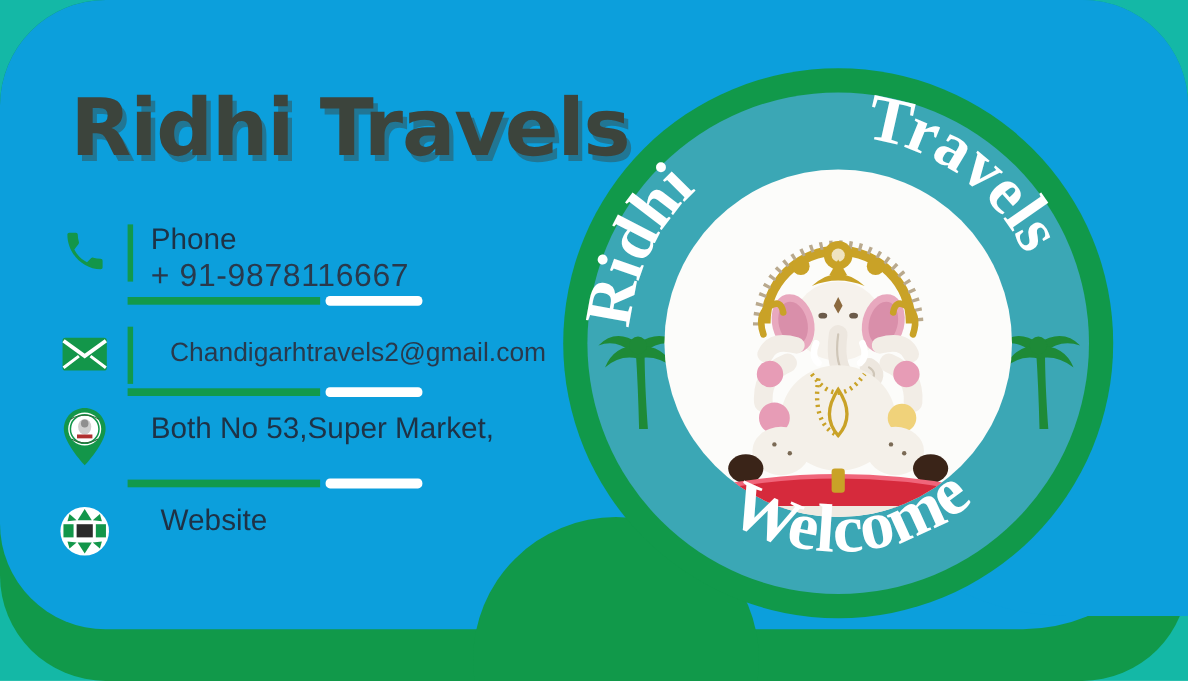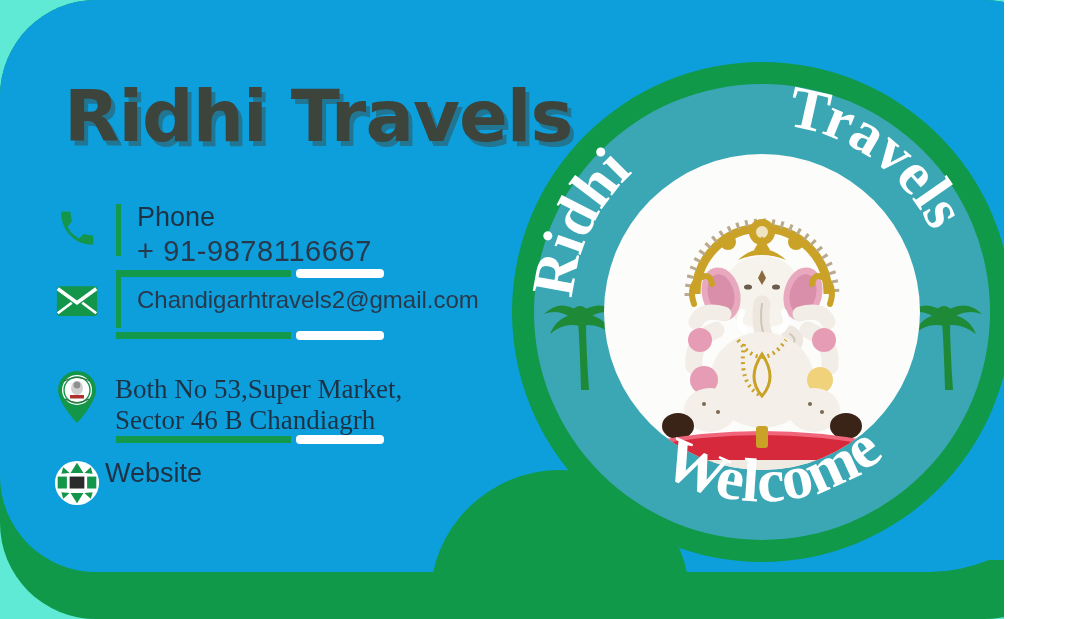--- a/index.html
+++ b/index.html
@@ -5,24 +5,24 @@
   html, body {
     margin: 0;
     padding: 0;
     background: #ffffff;
   }
   body {
     font-family: "Liberation Sans", sans-serif;
   }
   #card {
     position: relative;
-    width: 1004px;
+    width: 1080px;
     height: 619px;
     overflow: hidden;
-    background: #5eead4;
+    background: #14b8a6;
   }
 
   
   .bg-green {
     position: absolute;
     left: 0; top: 0;
     width: 1080px; height: 619px;
     background: #11994A;
     border-radius: 96px;
   }
@@ -204,21 +204,21 @@
         </svg>
       </span>
       <span class="row-bar"></span>
       <div class="row-text">
         <div class="row-label">Phone</div>
         <div class="row-value sm">+  91-9878116667</div>
       </div>
       <span class="underline" style="top:68px;"></span>
     </div>
 
-    <div class="row row-email" style="position:absolute;left:0;top:88px;width:470px;">
+    <div class="row row-email" style="position:absolute;left:0;top:109px;width:470px;text-align:center;">
       <span class="row-icon">
         <svg width="42" height="34" viewBox="0 0 24 18">
           <rect x="0.5" y="0.5" width="23" height="17" rx="1.5" fill="#13964A"></rect>
           <path d="M1 2l11 8 11-8" stroke="#ffffff" stroke-width="2" fill="none"></path>
           <path d="M1 16l8-6M23 16l-8-6" stroke="#ffffff" stroke-width="1.6" fill="none"></path>
         </svg>
       </span>
       <span class="row-bar"></span>
       <div class="row-text" style="padding-top:10px;">
         <div class="row-value">Chandigarhtravels2@gmail.com</div>
@@ -233,43 +233,42 @@
           <circle cx="22" cy="20" r="15" fill="#ffffff"></circle>
           <circle cx="22" cy="20" r="13" fill="none" stroke="#13964A" stroke-width="1.4"></circle>
           <ellipse cx="22" cy="18" rx="6" ry="7" fill="#cfcfcf"></ellipse>
           <ellipse cx="22" cy="15" rx="3.4" ry="3.6" fill="#8f8f8f"></ellipse>
           <rect x="15" y="25" width="14" height="3.5" fill="#b03030"></rect>
           <path d="M9 11 q13 -7 26 0" stroke="#2d6b3a" stroke-width="1.1" fill="none"></path>
           <path d="M10 29 q12 7 24 0" stroke="#2d6b3a" stroke-width="1.1" fill="none"></path>
         </svg>
       </span>
 
-      <div class="row-text" style="margin-left:71px;padding-top:0;font-family:Liberation Serif, serif;">
+      <div class="row-text" style="margin-left:93px;padding-top:0;">
         <div class="row-label">Both No 53,Super Market,</div>
-        <div class="row-label">Sector 46 B Chandiagrh</div>
       </div>
       <span class="underline" style="top:62px;"></span>
     </div>
 
     <div class="row row-web" style="position:absolute;left:0;top:272px;width:470px;">
       <span class="row-icon" style="top:2px;">
         <svg width="50" height="50" viewBox="0 0 50 50">
           <circle cx="25" cy="25" r="24" fill="#ffffff"></circle>
           <rect x="17" y="18" width="16" height="13" fill="#2b2b2b"></rect>
           <rect x="4" y="18" width="10" height="13" fill="#13964A"></rect>
           <rect x="36" y="18" width="10" height="13" fill="#13964A"></rect>
           <path d="M25 3 L32 14 L18 14 Z" fill="#13964A"></path>
           <path d="M25 47 L32 36 L18 36 Z" fill="#13964A"></path>
           <path d="M10 8 L17 14 L8 15 Z" fill="#13964A"></path>
           <path d="M40 8 L33 14 L42 15 Z" fill="#13964A"></path>
           <path d="M10 42 L17 36 L8 35 Z" fill="#13964A"></path>
           <path d="M40 42 L33 36 L42 35 Z" fill="#13964A"></path>
         </svg>
       </span>
-      <div class="row-text" style="margin-left:61px;padding-top:0;">
+      <div class="row-text" style="margin-left:102px;padding-top:0;">
         <div class="row-label">Website</div>
       </div>
     </div>
 
   </div>
 
   <div class="logo">
     <div class="logo-teal"></div>
 
     <svg class="palm palm-left" viewBox="0 0 92 104">

